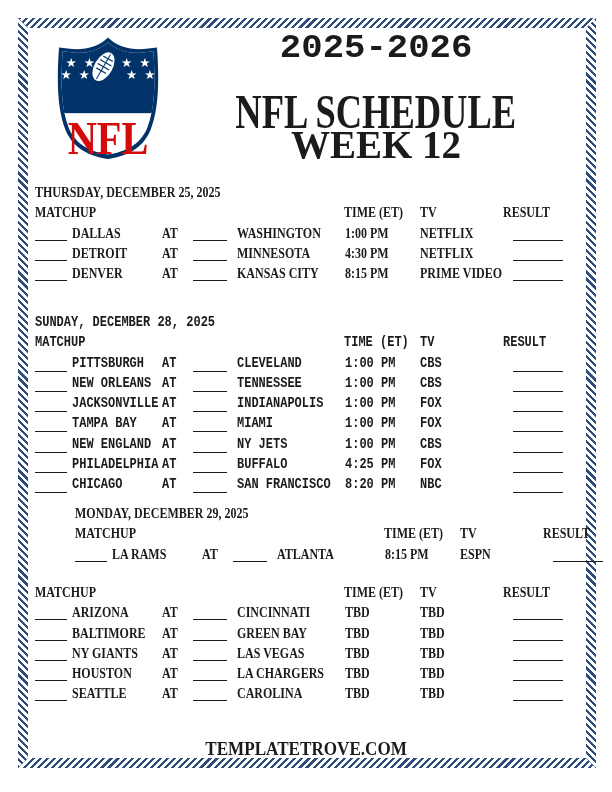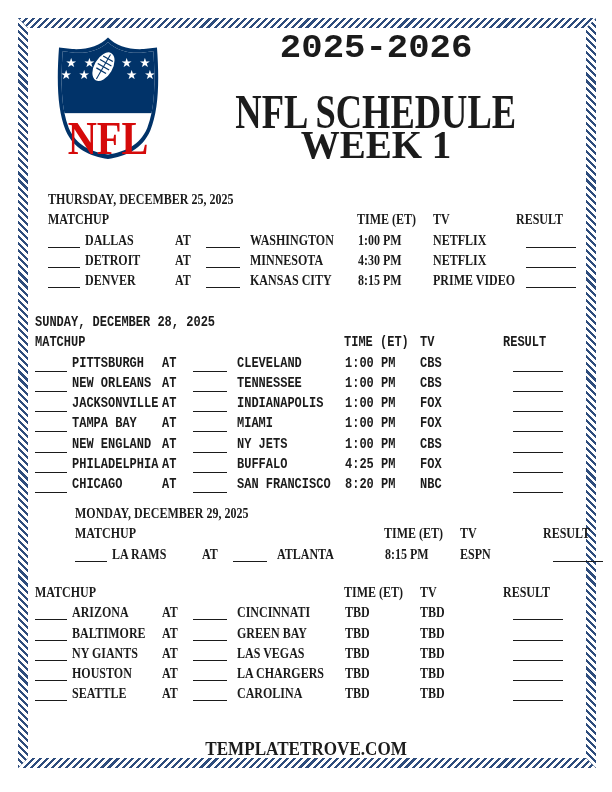--- a/index.html
+++ b/index.html
@@ -31,21 +31,21 @@
   .title { position:absolute; left:176px; width:400px; text-align:center; line-height:1; }
   .season-title   { top:32px;  font-size:33px;font-family:Liberation Mono, monospace; }
   .schedule-title { top:88px;  font-size:48px; }
   .week-title     { top:125px; font-size:39px; }
   .sq  { display:inline-block; white-space:nowrap; transform:scaleX(1.08); transform-origin:50% 50%; }
   .st  { display:inline-block; white-space:nowrap; transform:scaleX(0.76); transform-origin:50% 50%; }
   .sw  { display:inline-block; white-space:nowrap; transform:scaleX(1.0);  transform-origin:50% 50%; }
 
   
   .day-section { position:absolute; left:35px; width:545px; font-size:15px; }
-  #sections-root .day-section:nth-of-type(1) { top:189px;margin-left:13px; }
+  #sections-root .day-section:nth-of-type(1) { top:182px; }
   #sections-root .day-section:nth-of-type(2) { top:313px;font-family:Liberation Mono, monospace; }
   #sections-root .day-section:nth-of-type(3) { top:503px;margin-left:40px; }
   #sections-root .day-section:nth-of-type(4) { top:582px; }
 
   .day-heading, .col-header-row, .game-row { position:relative; height:20.3px; margin:0; }
   .day-heading { font-size:15px; }
   .ctext, .cell {
     white-space:nowrap; line-height:20.55px;
     transform:scaleX(0.8); transform-origin:0 50%;
   }
@@ -119,21 +119,21 @@
     <text x="50.5" y="116" text-anchor="middle" font-size="47" font-weight="bold" font-family="'Liberation Serif', serif" fill="#d50a0a" transform="translate(50.5,0) scale(0.85,1) translate(-50.5,0)">NFL</text>
   </svg>
 
   <div class="title season-title">
     <span class="sq">2025-2026</span>
   </div>
   <div class="title schedule-title">
     <span class="st">NFL SCHEDULE</span>
   </div>
   <div class="title week-title">
-    <span class="sw">WEEK 1</span>
+    <span class="sw">WEEK 12</span>
   </div>
 
   <div id="sections-root">
   <section class="day-section">
     <h2 class="day-heading">
       <span class="ctext">THURSDAY, DECEMBER 25, 2025</span>
     </h2>
     <div class="col-header-row">
       <span class="cell h-matchup">MATCHUP</span>
       <span class="cell h-time">TIME (ET)</span>

